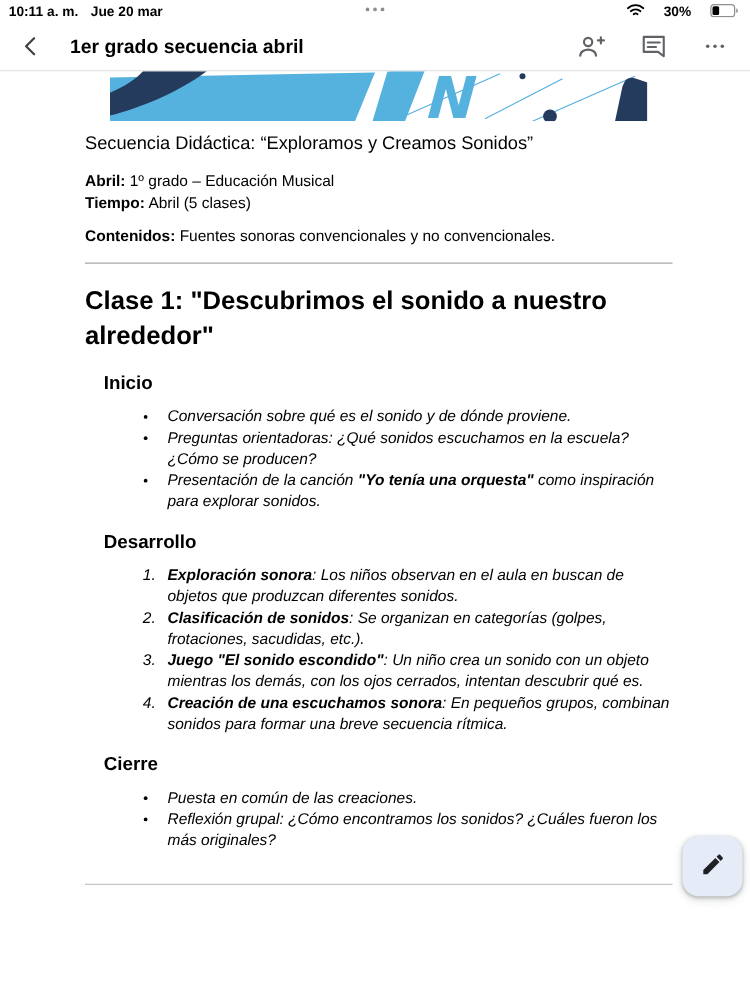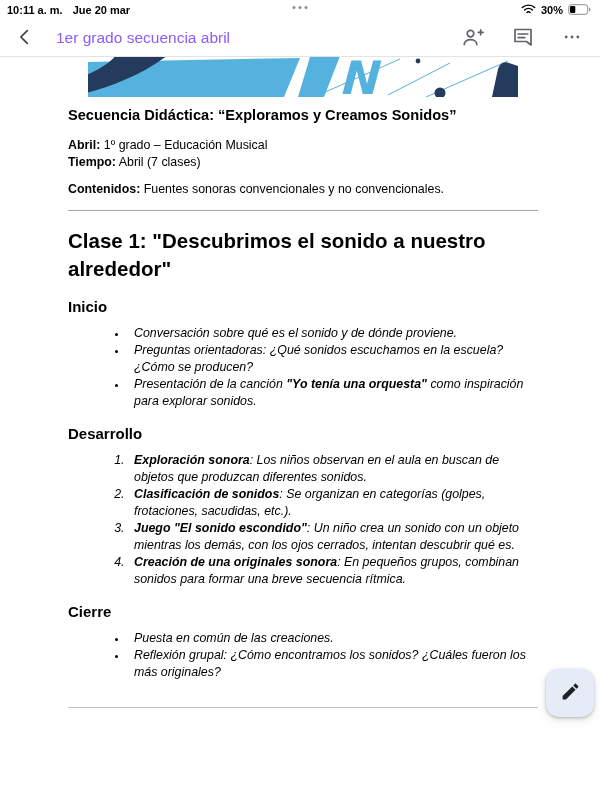--- a/index.html
+++ b/index.html
@@ -12,43 +12,43 @@
   .screen { position:relative; width:600px; height:728px; overflow:hidden; background:#fff; }
 
   
   .status-bar {
     height:20px; display:flex; align-items:center; justify-content:space-between;
     padding:0 9px 0 7px; font-size:11px; font-weight:600; color:#000;
   }
   .sb-left { display:flex; gap:10px; }
   .sb-center { position:absolute; left:50%; top:6px; transform:translateX(-50%); display:flex; gap:3px; }
   .sb-center i { width:3px; height:3px; border-radius:50%; background:#8d8d92; }
-  .sb-right { display:flex; align-items:center; gap:5px; }
+  .sb-right { display:flex; align-items:center; gap:15px; }
 
   
   .nav-bar {
     height:37px; display:flex; align-items:center; padding:0 18px 0 14px;
     border-bottom:1px solid #e3e3e3; background:#fff;
   }
   .icon-btn { background:none; border:none; padding:0; display:flex; align-items:center; cursor:pointer; }
-  .nav-title { flex:1; margin-left:20px; font-size:15.5px; color:#8b5cf6; }
+  .nav-title { flex:1; margin-left:20px; font-size:15.5px; color:#000000;font-weight:bold; }
   .nav-actions { display:flex; align-items:center; gap:27px; }
 
   
   .doc { padding:0 62px 0 68px; font-size:12.4px; line-height:17px; }
   .banner { margin-left:20px; width:430px; height:40px; overflow:hidden; }
-  .doc-title { font-size:14.6px; line-height:20px; margin:8px 0 0; font-weight:bold; }
+  .doc-title { font-size:14.6px; line-height:20px; margin:8px 0 0; font-weight:normal; }
   .meta { margin:12px 0 0; }
   .meta-line b { font-weight:bold; }
   .body-p { margin:10px 0 0; }
   .disparador { margin:12px 0 0; }
   hr.rule { border:none; border-top:1px solid #a8a8a8; margin:12px 0 0; }
   hr.bottom-rule { border:none; border-top:1px solid #c4c4c4; margin:26px 0 0; }
   h1.clase { font-size:20.5px; line-height:28px; margin:16px 0 0; font-weight:bold; }
-  .sections h3 { font-size:15px; line-height:20px; margin:14px 0 8px; font-weight:bold; }
+  .sections h3 { font-size:15px; line-height:20px; margin:14px 15px 8px; font-weight:bold; }
   .sections ul, .sections ol { margin:0; padding-left:60px; }
   .sections li { padding-left:6px;font-style:italic; }
   .sections ul li::marker { font-size:0.85em; }
 
   
   .fab {
     position:absolute; right:6px; bottom:11px; width:48px; height:48px;
     border:none; border-radius:13px; background:#e5ebf7; cursor:pointer;
     display:flex; align-items:center; justify-content:center;
     box-shadow:0 1px 3px rgba(60,64,67,.3), 0 3px 8px rgba(60,64,67,.15);
@@ -143,21 +143,21 @@
         <circle cx="330" cy="4" r="2.4" fill="#253b5e"></circle>
         <circle cx="352" cy="36" r="5.5" fill="#253b5e"></circle>
         <path d="M404,40 L410,12 Q413,3 421,6 L430,9 L430,40 Z" fill="#253b5e"></path>
       </svg>
     </div>
 
     <h2 class="doc-title">Secuencia Didáctica: “Exploramos y Creamos Sonidos”</h2>
 
     <p class="meta">
       <span class="meta-line"><b>Abril:</b><span> 1º grado – Educación Musical</span></span><br>
-      <span class="meta-line"><b>Tiempo:</b><span> Abril (7 clases)</span></span>
+      <span class="meta-line"><b>Tiempo:</b><span> Abril (5 clases)</span></span>
     </p>
 
     <p class="body-p"><b>Contenidos:</b><span> Fuentes sonoras convencionales y no convencionales.</span></p>
 
     <hr class="rule">
 
     <h1 class="clase">Clase 1: "Descubrimos el sonido a nuestro alrededor"</h1>
 
 
     <div class="sections">
@@ -168,21 +168,21 @@
             <li>Preguntas orientadoras: ¿Qué sonidos escuchamos en la escuela? ¿Cómo se producen?</li>
             <li>Presentación de la canción <b>"Yo tenía una orquesta"</b> como inspiración para explorar sonidos.</li>
           </ul>
         </section>
         <section>
           <h3>Desarrollo</h3>
           <ol>
             <li><b>Exploración sonora</b>: Los niños observan en el aula en buscan de objetos que produzcan diferentes sonidos.</li>
             <li><b>Clasificación de sonidos</b>: Se organizan en categorías (golpes, frotaciones, sacudidas, etc.).</li>
             <li><b>Juego "El sonido escondido"</b>: Un niño crea un sonido con un objeto mientras los demás, con los ojos cerrados, intentan descubrir qué es.</li>
-            <li><b>Creación de una originales sonora</b>: En pequeños grupos, combinan sonidos para formar una breve secuencia rítmica.</li>
+            <li><b>Creación de una escuchamos sonora</b>: En pequeños grupos, combinan sonidos para formar una breve secuencia rítmica.</li>
           </ol>
         </section>
         <section>
           <h3>Cierre</h3>
           <ul>
             <li>Puesta en común de las creaciones.</li>
             <li>Reflexión grupal: ¿Cómo encontramos los sonidos? ¿Cuáles fueron los más originales?</li>
           </ul>
         </section>
       </div>

